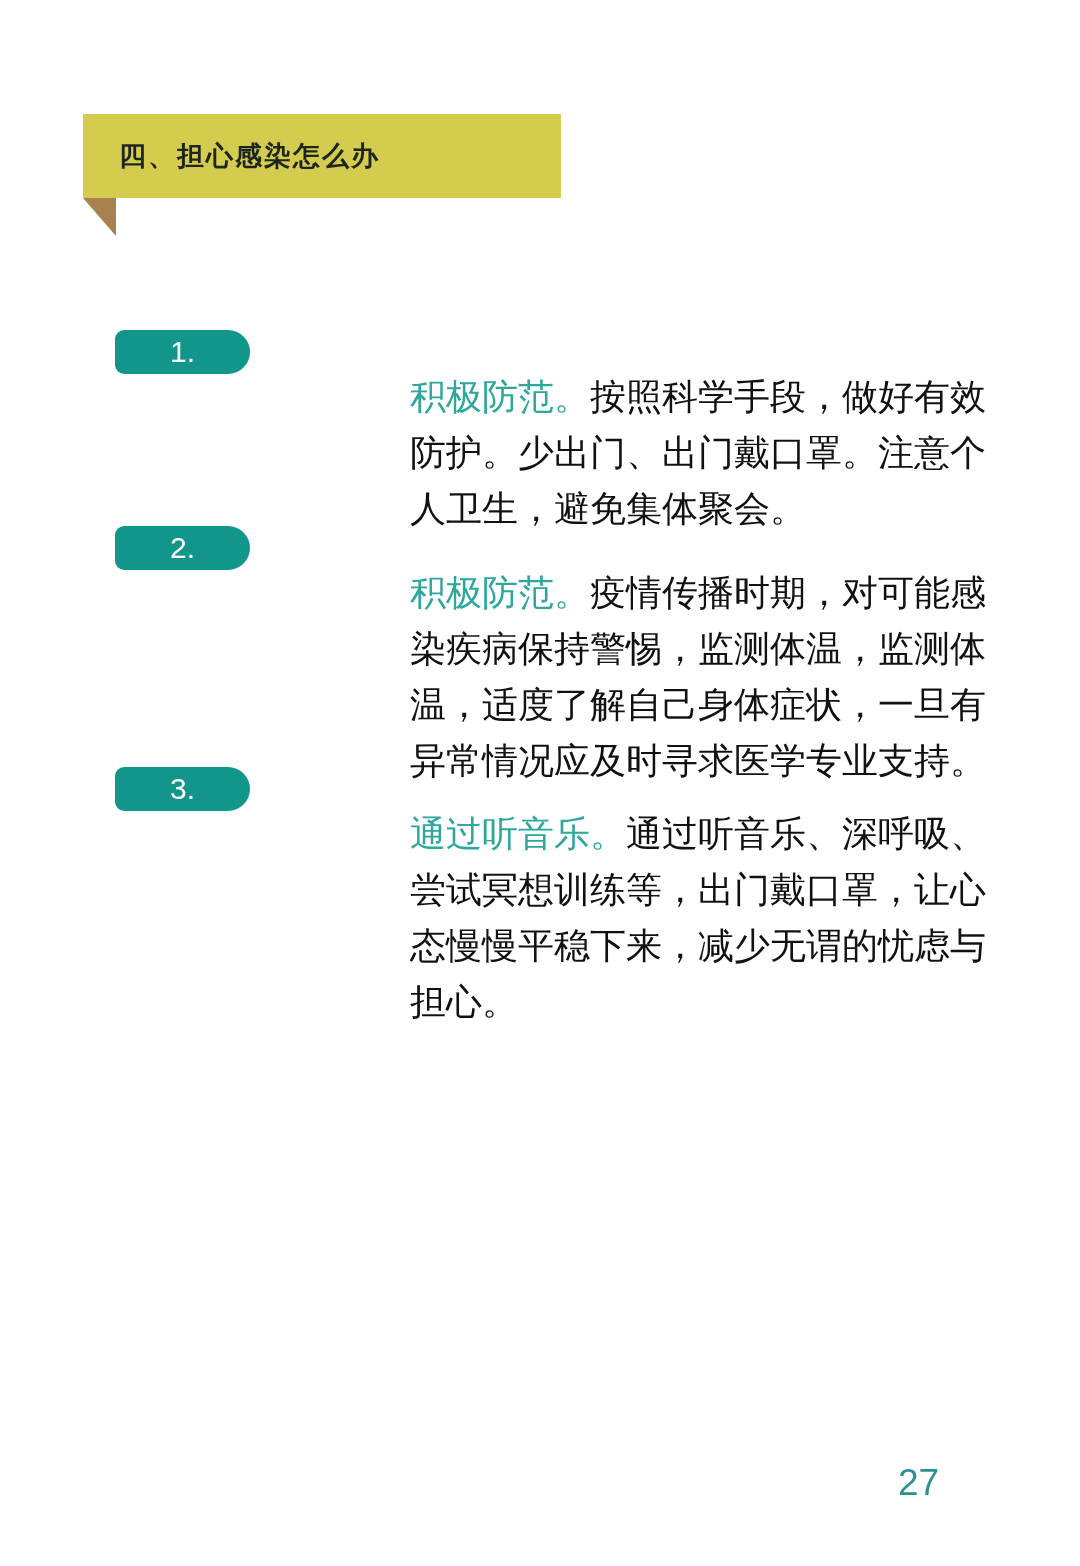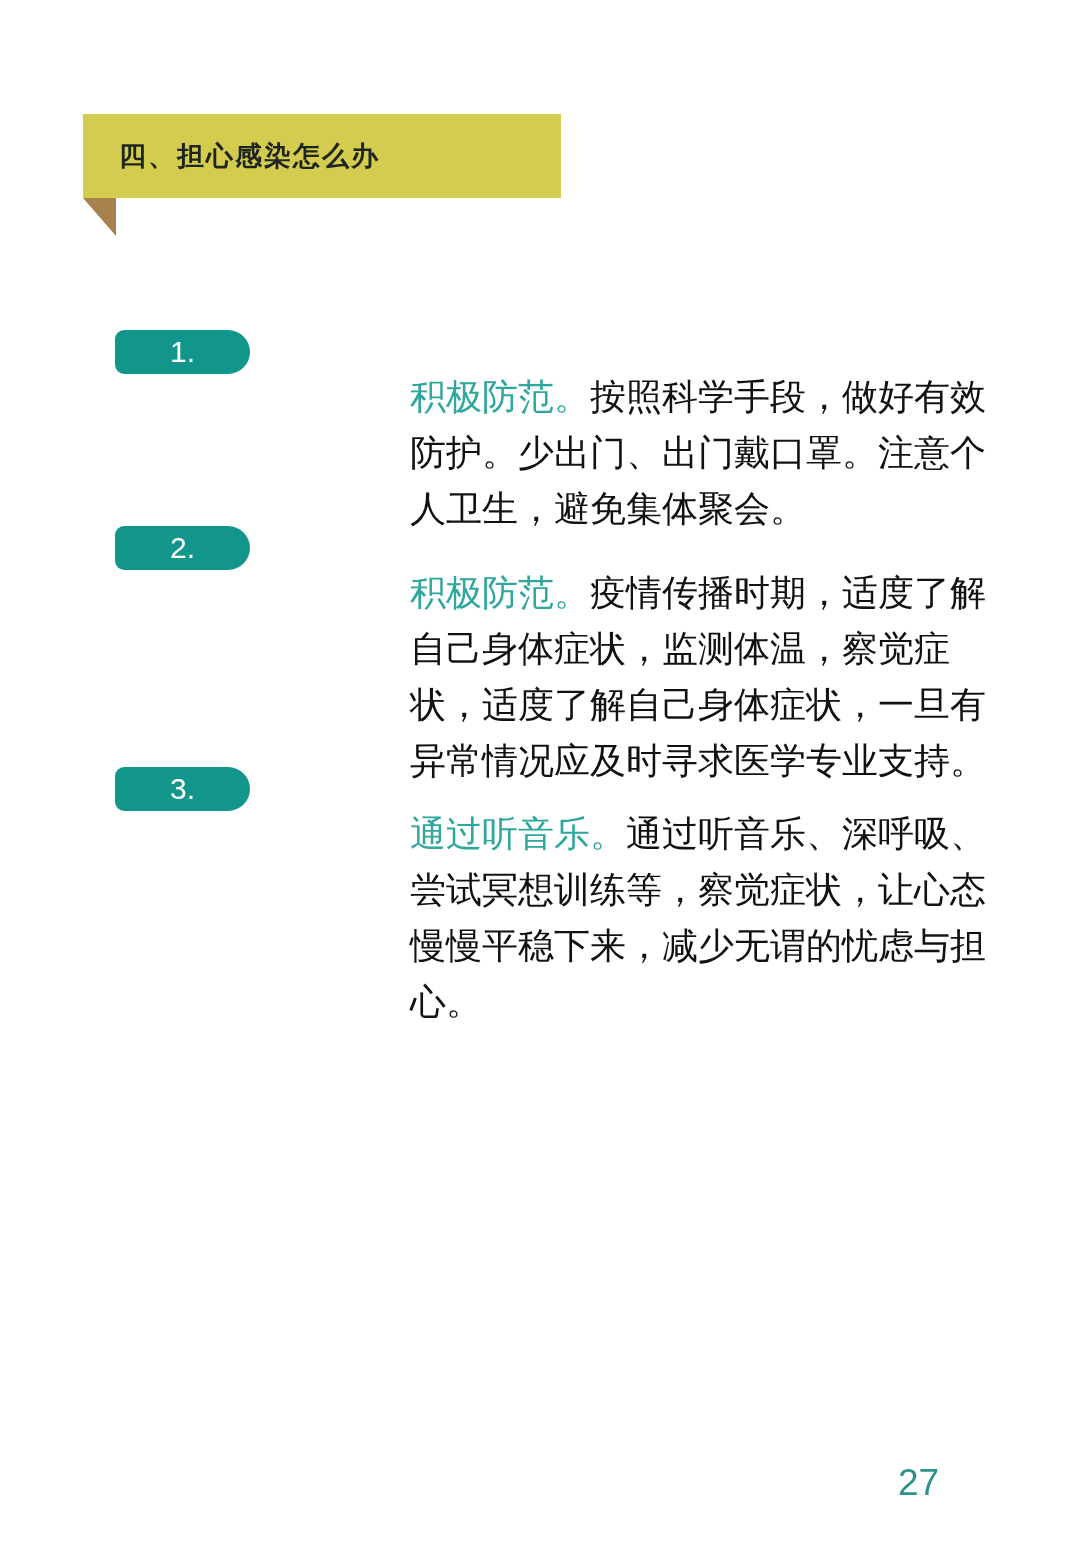--- a/index.html
+++ b/index.html
@@ -104,25 +104,25 @@
       <div class="item-row" style="top: 326px;">
         <div class="item-badge">
           <span>1.</span>
         </div>
         <p class="item-text"><span class="item-lead">积极防范。</span><span class="item-body">按照科学手段，做好有效防护。少出门、出门戴口罩。注意个人卫生，避免集体聚会。</span></p>
       </div>
       <div class="item-row" style="top: 522px;">
         <div class="item-badge">
           <span>2.</span>
         </div>
-        <p class="item-text"><span class="item-lead">积极防范。</span><span class="item-body">疫情传播时期，适度了解自己身体症状，监测体温，察觉症状，适度了解自己身体症状，一旦有异常情况应及时寻求医学专业支持。</span></p>
+        <p class="item-text"><span class="item-lead">积极防范。</span><span class="item-body">疫情传播时期，对可能感染疾病保持警惕，监测体温，监测体温，适度了解自己身体症状，一旦有异常情况应及时寻求医学专业支持。</span></p>
       </div>
       <div class="item-row" style="top: 763px;">
         <div class="item-badge">
           <span>3.</span>
         </div>
-        <p class="item-text"><span class="item-lead">通过听音乐。</span><span class="item-body">通过听音乐、深呼吸、尝试冥想训练等，察觉症状，让心态慢慢平稳下来，减少无谓的忧虑与担心。</span></p>
+        <p class="item-text"><span class="item-lead">通过听音乐。</span><span class="item-body">通过听音乐、深呼吸、尝试冥想训练等，出门戴口罩，让心态慢慢平稳下来，减少无谓的忧虑与担心。</span></p>
       </div>
     </div>
 
   <div class="page-number">27</div>
 
 </div>
 
 </body></html>

